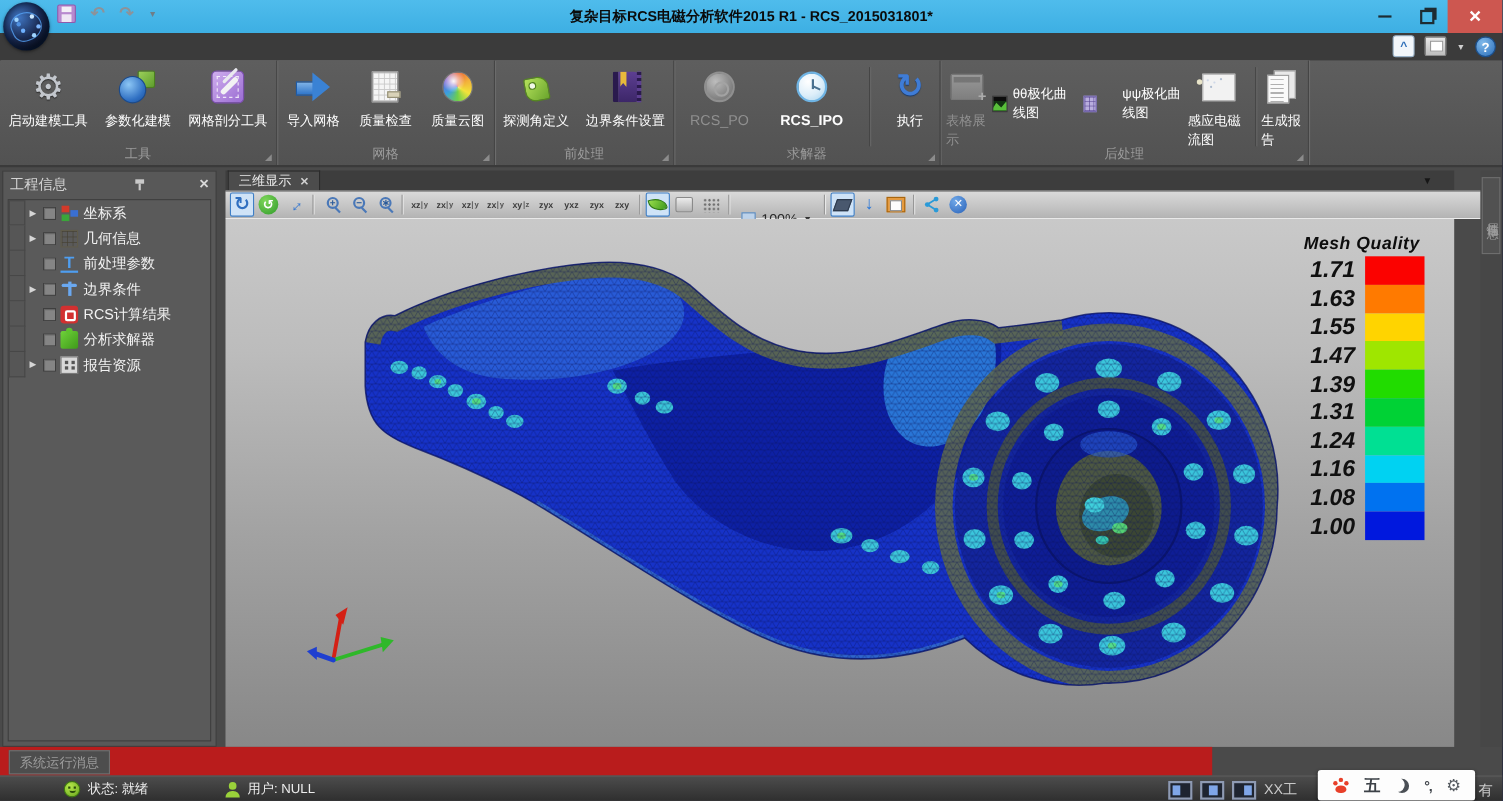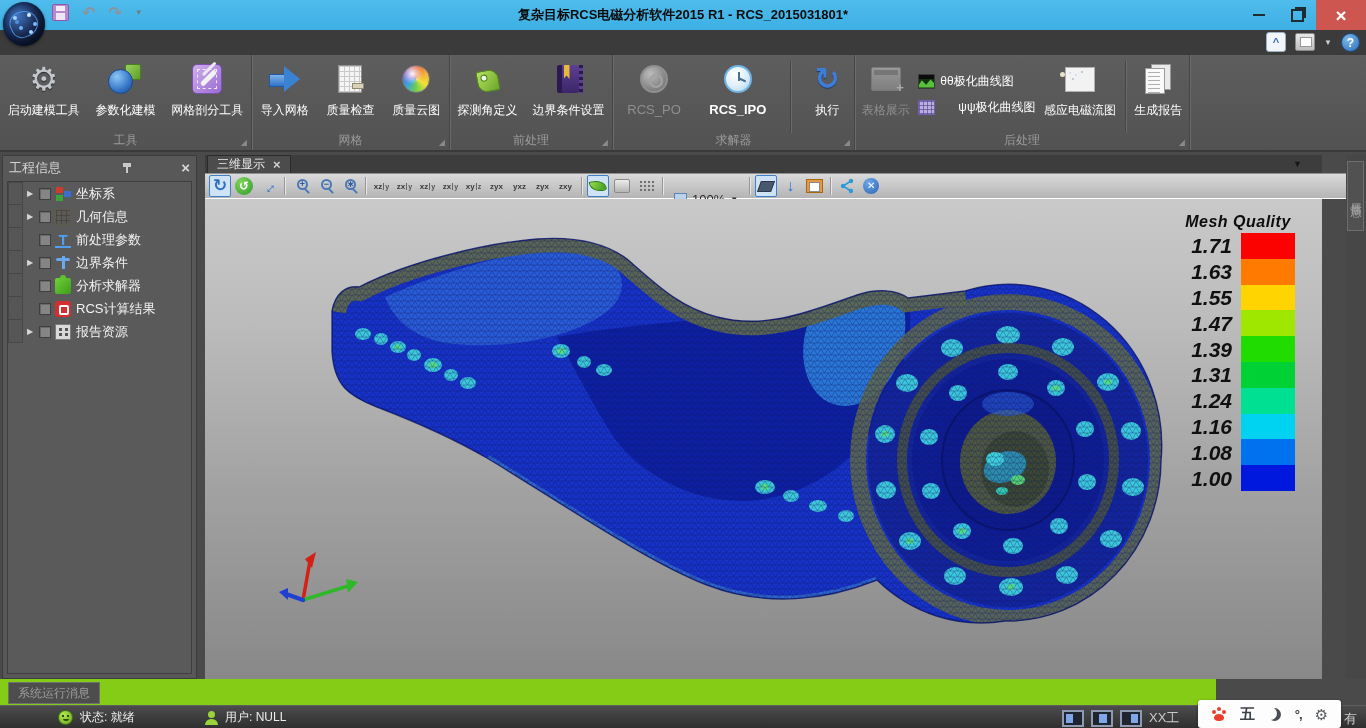--- a/index.html
+++ b/index.html
@@ -203,21 +203,21 @@
 
   .viewport-wrap{position:absolute;left:205px;top:155px;width:1288px;height:524px;}
 
   
   .right-edge{position:absolute;left:1346px;top:155px;width:20px;height:524px;background:#474747;}
   .re-tab{position:absolute;left:1px;top:6px;width:17px;height:70px;background:#515151;border:1px solid #6e6e6e;
     display:flex;align-items:center;justify-content:center;}
   .re-tab span{writing-mode:vertical-rl;color:#9d9d9d;font-size:11px;letter-spacing:1px;}
 
   
-  .bottom-band{position:absolute;left:0;top:679px;width:1216px;height:26px;background:#84cc16;}
+  .bottom-band{position:absolute;left:0;top:679px;width:1102px;height:26px;background:#b91c1c;}
   .log-tab{position:absolute;left:8px;top:3px;height:22px;padding:0 9px;background:#4d4d4d;border:1px solid #6f6f6f;
     color:#9d9d9d;font-size:12px;line-height:20px;}
   .statusbar{position:absolute;left:0;top:705px;width:1366px;height:23px;background:linear-gradient(#4c4c4c,#2f2f2f);border-top:1px solid #5d5d5d;}
   .sb-left{position:absolute;left:58px;top:0;height:23px;display:flex;align-items:center;gap:7px;color:#ececec;font-size:12px;}
   .ic-smiley{width:15px;height:15px;border-radius:50%;background:radial-gradient(circle at 35% 30%,#b5e84a,#6aa51e);border:1px solid #3f7a10;position:relative;}
   .ic-smiley::after{content:'';position:absolute;left:3px;top:4px;width:2px;height:2px;background:#2a4a0a;box-shadow:5px 0 0 #2a4a0a;}
   .ic-smiley::before{content:'';position:absolute;left:4px;bottom:3px;width:6px;height:3px;border-bottom:2px solid #2a4a0a;border-radius:50%;}
   .sb-user{position:absolute;left:205px;top:0;height:23px;display:flex;align-items:center;gap:7px;color:#ececec;font-size:12px;}
   .ic-person{width:13px;height:14px;position:relative;}
   .ic-person::before{content:'';position:absolute;left:3px;top:0;width:7px;height:7px;border-radius:50%;background:#9ad23a;}
@@ -367,21 +367,21 @@
     </div>
 
     <div class="rgroup" style="width:335px;">
       <div class="rbody">
         <div class="rbtn disabled">
           <span class="ric">
               <span class="ic-table"></span>
             </span>
           <span>表格展示</span>
         </div>
-        <div style="display:flex;flex-direction:column;justify-content:center;gap:9px;height:72px;">
+        <div style="display:flex;flex-direction:row;justify-content:center;gap:9px;height:72px;">
           <div style="display:flex;align-items:center;gap:5px;color:#fdfdfd;font-size:12px;">
             <span class="ic-theta"></span>
             <span>θθ极化曲线图</span>
           </div>
           <div style="display:flex;align-items:center;gap:23px;color:#fdfdfd;font-size:12px;">
             <span class="ic-psi"></span>
             <span>ψψ极化曲线图</span>
           </div>
         </div>
         <div class="rbtn">
@@ -437,29 +437,29 @@
         <span class="tgutter"></span>
           <span class="tarrow">▶</span>
         <span class="tcheck"></span>
           <span class="ti ti-bound"></span>
         <span class="tlabel">边界条件</span>
       </div>
       <div class="trow">
         <span class="tgutter"></span>
           <span class="tarrow"></span>
         <span class="tcheck"></span>
-          <span class="ti ti-solver"></span>
-        <span class="tlabel">分析求解器</span>
+          <span class="ti ti-rcs"></span>
+        <span class="tlabel">RCS计算结果</span>
       </div>
       <div class="trow">
         <span class="tgutter"></span>
           <span class="tarrow"></span>
         <span class="tcheck"></span>
-          <span class="ti ti-rcs"></span>
-        <span class="tlabel">RCS计算结果</span>
+          <span class="ti ti-solver"></span>
+        <span class="tlabel">分析求解器</span>
       </div>
       <div class="trow">
         <span class="tgutter"></span>
           <span class="tarrow">▶</span>
         <span class="tcheck"></span>
           <span class="ti ti-report"></span>
         <span class="tlabel">报告资源</span>
       </div>
     </div>
   </div>

